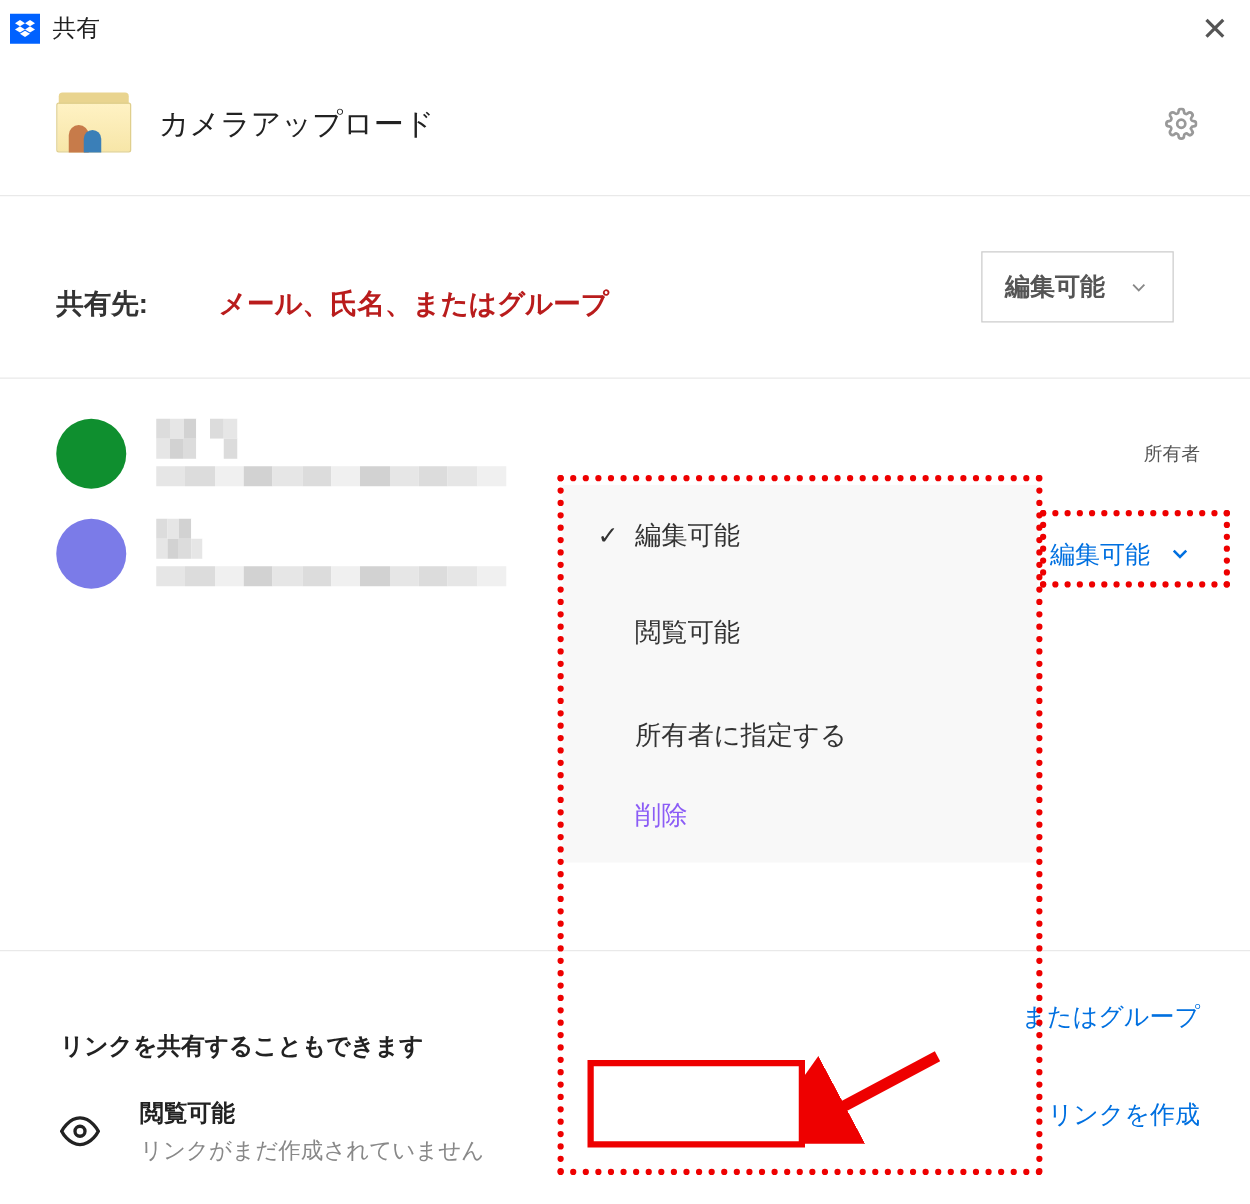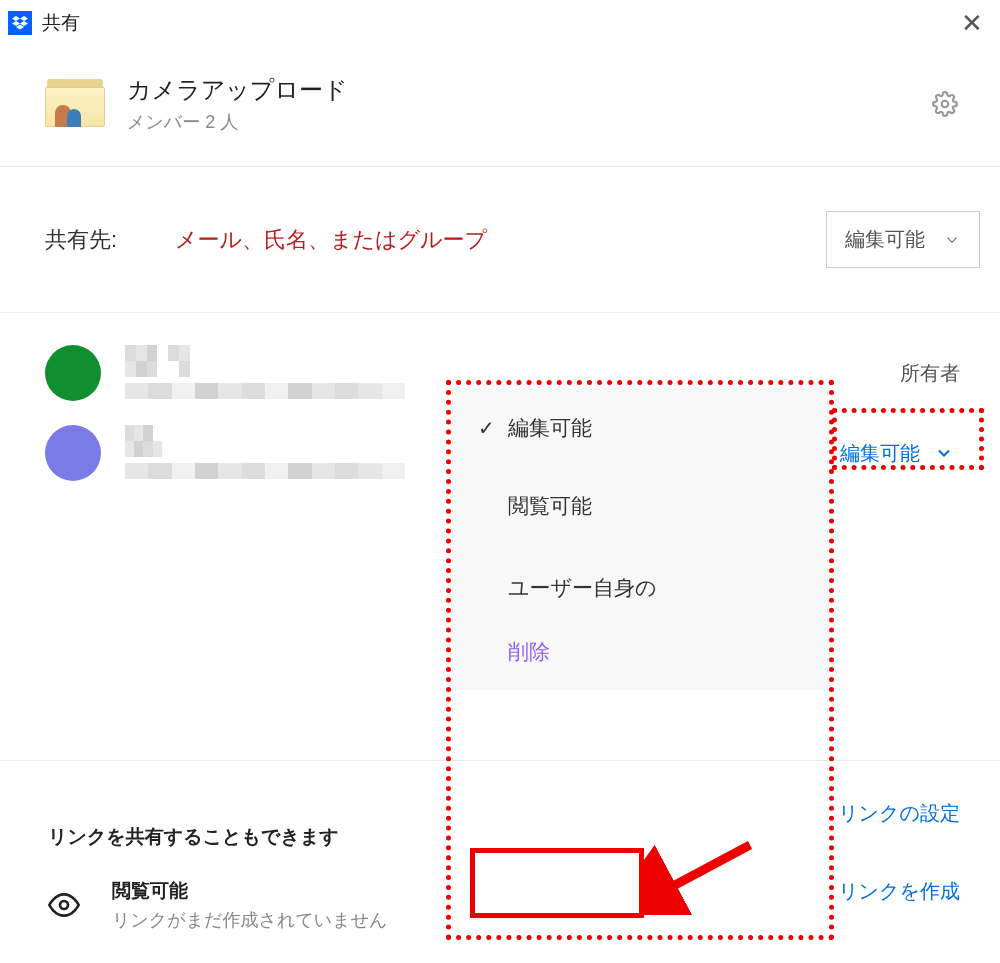--- a/index.html
+++ b/index.html
@@ -70,22 +70,23 @@
   .folder-title { font-size: 24px; color: #222; }
   .folder-sub { font-size: 18px; color: #888; margin-top: 4px; }
   .gear-btn {
     width: 30px; height: 30px; color: #999; cursor: pointer;
     display: flex; align-items: center; justify-content: center;
   }
 
   .divider { height: 1px; background: #e9e9e9; width: 100%; }
 
   .share-to-row {
-    display: flex; align-items: center;
-    padding: 44px 20px 44px 45px;
+    display: flex; align-items: flex-end;
+    padding: 44px 61px 44px 45px;
+    font-weight: bold;
   }
   .share-to-label { font-size: 22px; color: #333; min-width: 100px; }
   .share-input {
     flex: 1; font-size: 22px; color: #b91c1c; padding: 0 30px;
   }
   .perm-select {
     border: 1px solid #ccc;
     padding: 14px 18px;
     display: flex; align-items: center;
     font-size: 20px; color: #555; cursor: pointer;
@@ -106,21 +107,21 @@
   .member-mid { margin-left: 24px; flex: 1; }
   .blur-block {
     display: grid;
     grid-template-columns: repeat(12, 1fr);
     gap: 0;
   }
   .blur-block .sq {
     height: 16px;
   }
   .role-text {
-    font-size: 20px; color: #555; margin-left: auto; align-self: center;
+    font-size: 15px; color: #555; margin-left: auto; align-self: center;
     white-space: nowrap;
   }
   .role-dropdown {
     font-size: 20px; color: #0070e0; display: flex; align-items: center;
     cursor: pointer; margin-left: auto; align-self: center;
     padding-right: 6px;
     white-space: nowrap;
   }
   .role-dropdown .chev { margin-left: 14px; }
 
@@ -240,21 +241,20 @@
   <div class="folder-icon">
     <div class="back"></div>
     <div class="front"></div>
     <div class="people">
         <div class="p1"></div>
         <div class="p2"></div>
       </div>
   </div>
   <div class="folder-text">
     <div class="folder-title">カメラアップロード</div>
-    <div class="folder-sub">メンバー 2 人</div>
   </div>
   <div class="gear-btn">
     <svg width="26" height="26" viewBox="0 0 24 24" fill="none" stroke="#999" stroke-width="2">
         <circle cx="12" cy="12" r="3"></circle>
         <path d="M19.4 15a1.7 1.7 0 0 0 .34 1.87l.06.06a2 2 0 1 1-2.83 2.83l-.06-.06a1.7 1.7 0 0 0-1.87-.34 1.7 1.7 0 0 0-1 1.56V21a2 2 0 1 1-4 0v-.09a1.7 1.7 0 0 0-1.11-1.56 1.7 1.7 0 0 0-1.87.34l-.06.06a2 2 0 1 1-2.83-2.83l.06-.06a1.7 1.7 0 0 0 .34-1.87 1.7 1.7 0 0 0-1.56-1H3a2 2 0 1 1 0-4h.09a1.7 1.7 0 0 0 1.56-1.11 1.7 1.7 0 0 0-.34-1.87l-.06-.06a2 2 0 1 1 2.83-2.83l.06.06a1.7 1.7 0 0 0 1.87.34H9a1.7 1.7 0 0 0 1-1.56V3a2 2 0 1 1 4 0v.09a1.7 1.7 0 0 0 1 1.56 1.7 1.7 0 0 0 1.87-.34l.06-.06a2 2 0 1 1 2.83 2.83l-.06.06a1.7 1.7 0 0 0-.34 1.87V9a1.7 1.7 0 0 0 1.56 1H21a2 2 0 1 1 0 4h-.09a1.7 1.7 0 0 0-1.56 1z"></path>
       </svg>
   </div>
 </div>
 
 <div class="divider"></div>
@@ -388,21 +388,21 @@
   </div>
   <div class="popup-spacer"></div>
   <div class="popup-item">
     <div class="check-row">
       <span class="check"></span>
       <span class="opt-title">閲覧可能</span>
     </div>
   </div>
   <div class="popup-spacer"></div>
   <div class="popup-item simple">
-    <span class="opt-title">ユーザー自身の</span>
+    <span class="opt-title">所有者に指定する</span>
   </div>
   <div class="popup-item simple danger">
     <span class="opt-title">削除</span>
   </div>
 </div>
 
 <div class="red-dotted popup-outline"></div>
 <div class="red-dotted dropdown-outline"></div>
 <div class="red-solid delete-outline"></div>
 <svg class="arrow" viewBox="0 0 120 80">
@@ -425,14 +425,14 @@
           <circle cx="12" cy="12" r="3"></circle>
         </svg>
     </div>
     <div class="link-text">
       <div class="t1">閲覧可能</div>
       <div class="t2">リンクがまだ作成されていません</div>
     </div>
   </div>
 </div>
 
-<div class="link-action link-actions-right link-settings-pos">リンクの設定</div>
+<div class="link-action link-actions-right link-settings-pos">またはグループ</div>
 <div class="link-action link-actions-right link-create-pos">リンクを作成</div>
 
 </body></html>

